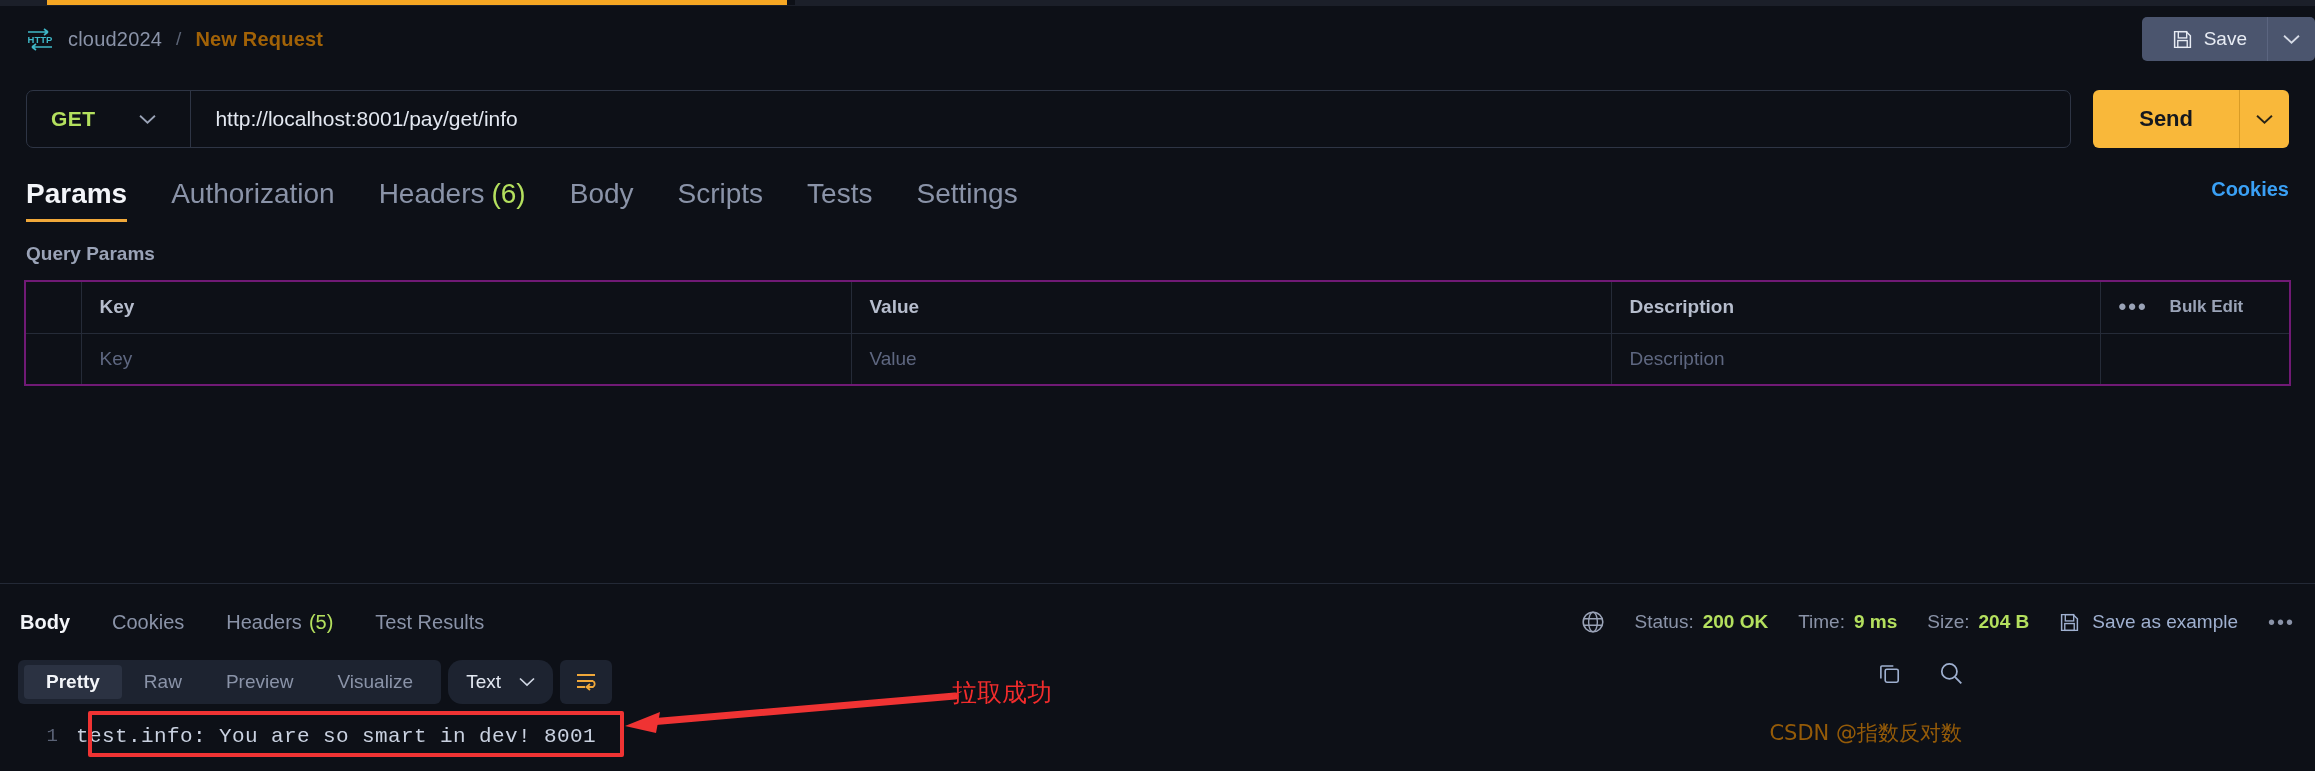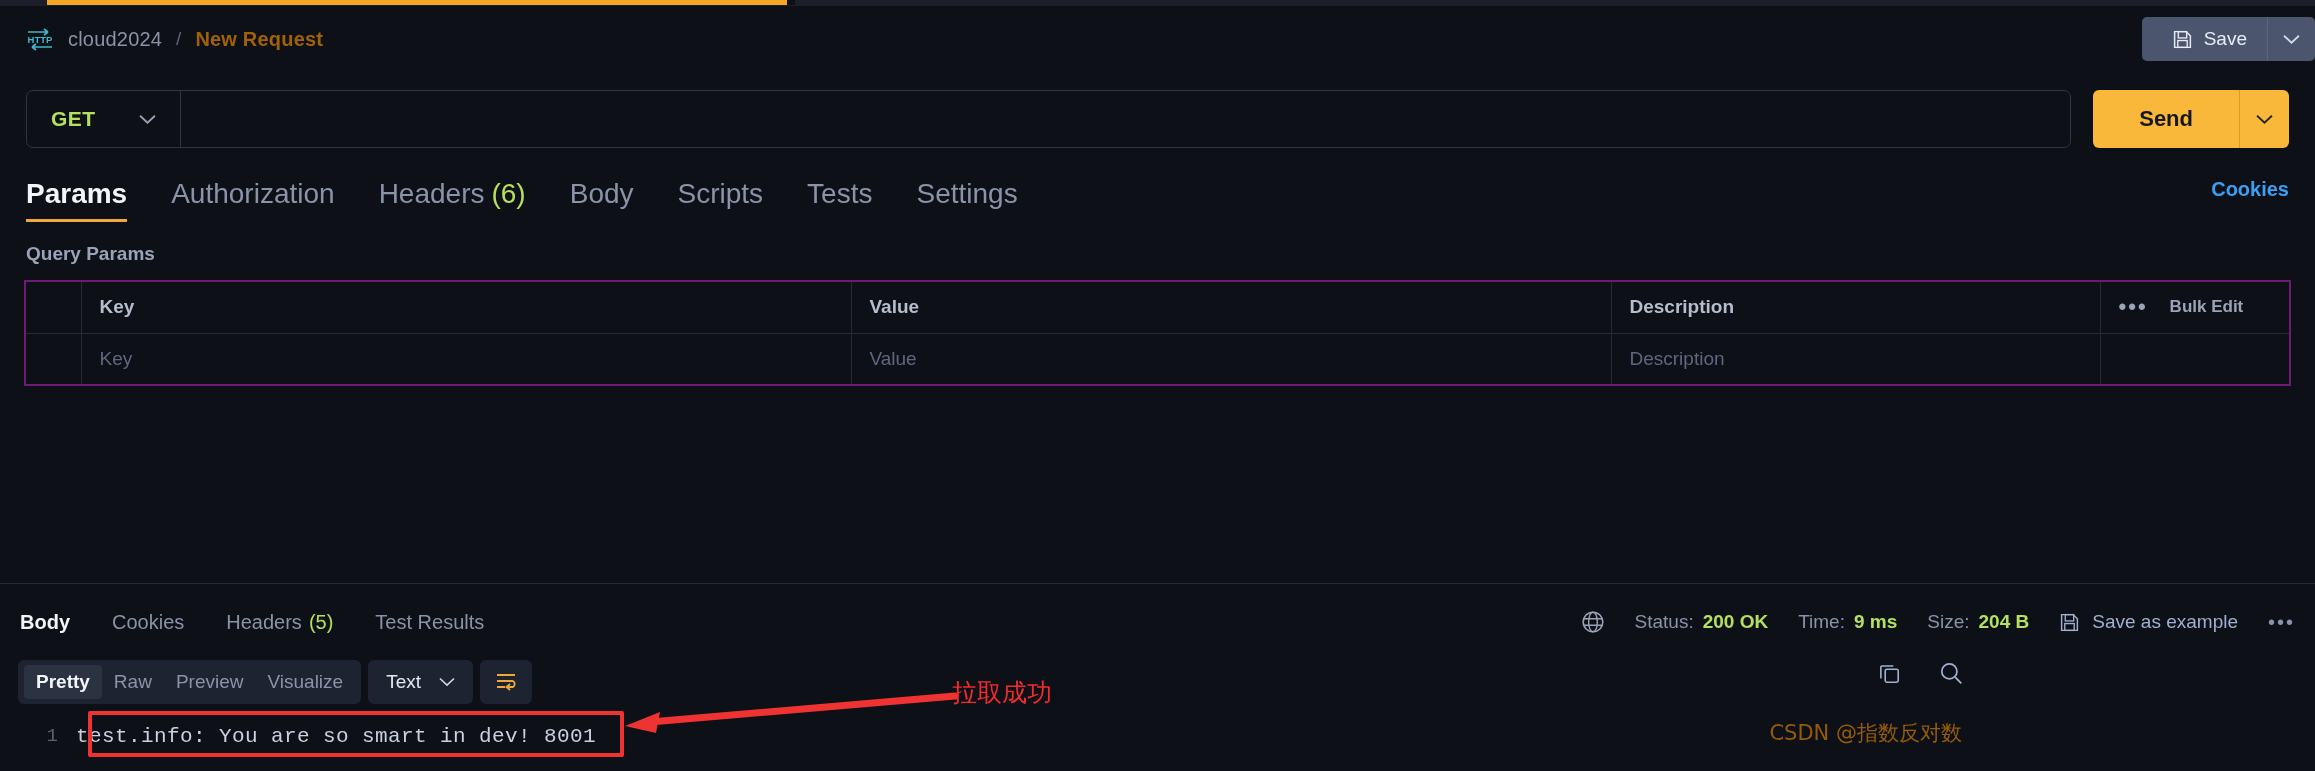--- a/index.html
+++ b/index.html
@@ -64,21 +64,21 @@
   .urlrow {
     position: absolute; top: 88px; left: 0; width: 2315px; height: 62px;
     display: flex; align-items: center; padding: 0 26px;
   }
   .url-box {
     display: flex; align-items: center; height: 58px; flex: 1;
     border: 1px solid #2e3545; border-radius: 7px; background: #0d1017;
   }
   .method {
     display: flex; align-items: center; gap: 44px;
-    padding: 0 24px 0 24px; height: 100%;
+    padding: 0 34px 0 24px; height: 100%;
     border-right: 1px solid #2e3545; cursor: pointer; justify-content: space-between;
   }
   .method-label { color: #b4e05e; font-weight: bold; font-size: 21px; letter-spacing: .4px; }
   .url-input {
     flex: 1; padding-left: 24px; font-size: 21px; color: #e3e8f1;
     background: transparent; border: 0; outline: none; height: 100%;
     font-family: "Liberation Sans", sans-serif;
   }
   .send-btn {
     margin-left: 22px; background: #f9b83a; color: #15181f;
@@ -168,27 +168,27 @@
   
   .viewbar {
     position: absolute; top: 660px; left: 18px;
     display: flex; align-items: center; gap: 7px;
   }
   .seg {
     display: flex; align-items: center; background: #1d2330;
     border-radius: 6px; height: 44px; padding: 0 6px;
   }
   .seg-item {
-    font-size: 19px; color: #8a93a8; padding: 0 12px; height: 34px;
+    font-size: 19px; color: #8a93a8; padding: 0 22px; height: 34px;
     display: flex; align-items: center; border-radius: 4px; cursor: pointer;
   }
   .seg-item.active { color: #f3f5f9; font-weight: bold; background: #2b3242; }
   .typebox {
     display: flex; align-items: center; gap: 18px;
-    background: #1d2330; border-radius: 6px; height: 44px;
+    background: #1d2330; border-radius: 14px; height: 44px;
     padding: 0 18px; font-size: 19px; color: #e3e8f1; cursor: pointer;
   }
   .wrapbox {
     display: flex; align-items: center; justify-content: center;
     background: #1d2330; border-radius: 6px; height: 44px; width: 52px;
     cursor: pointer;
   }
   .viewbar-right {
     position: absolute; top: 660px; right: 20px;
     display: flex; align-items: center; gap: 36px;
@@ -281,20 +281,21 @@
   <div class="urlrow">
     <div class="url-box">
       <div class="method">
         <span class="method-label">GET</span>
         <span>
           <svg class="icon" width="17" height="11" viewBox="0 0 16 10">
             <path d="M1 1.5 L8 8 L15 1.5" fill="none" stroke="#9aa3b7" stroke-width="1.7"></path>
           </svg>
         </span>
       </div>
+      <input class="url-input" type="text" value="http://localhost:8001/pay/get/info" style="">
     </div>
     <div class="send-btn">
       <span>Send</span>
     </div>
     <div class="send-caret">
       <span>
         <svg class="icon" width="17" height="11" viewBox="0 0 16 10">
           <path d="M1 1.5 L8 8 L15 1.5" fill="none" stroke="#2a2416" stroke-width="1.8"></path>
         </svg>
       </span>

